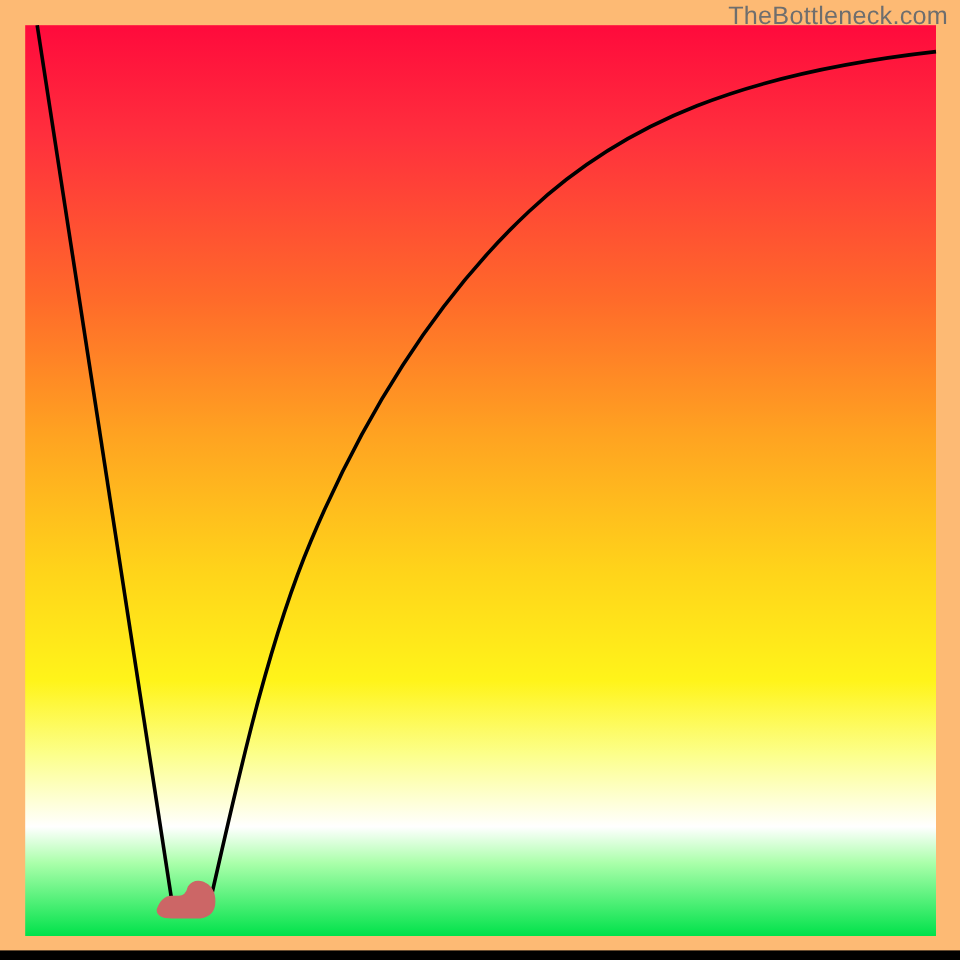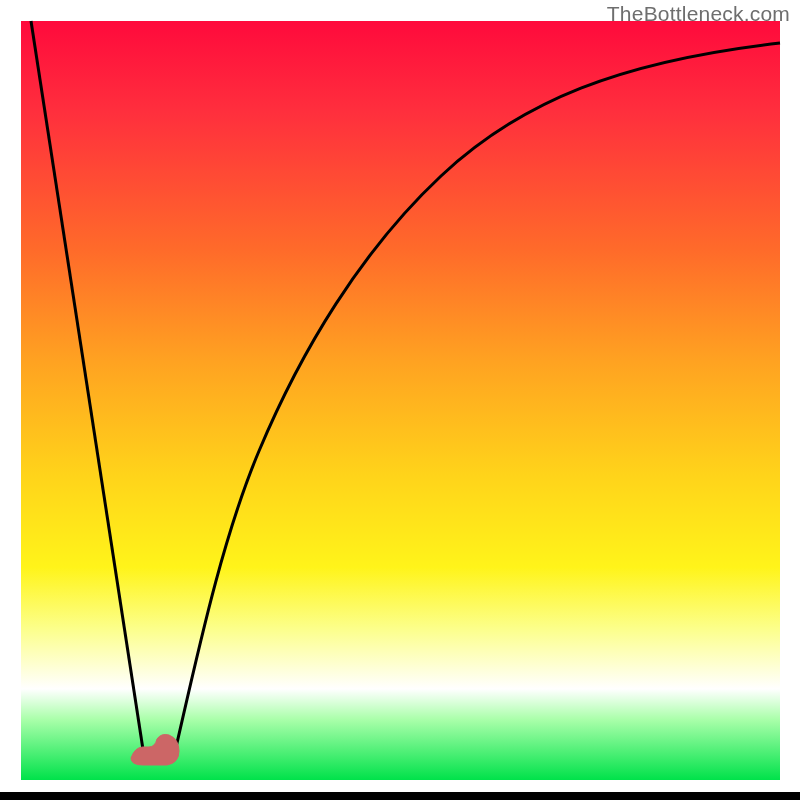--- a/index.html
+++ b/index.html
@@ -8,21 +8,21 @@
     width: 800px;
     height: 800px;
     background: #000;
     font-family: Arial, Helvetica, sans-serif;
     overflow: hidden;
   }
   .stage {
     position: relative;
     width: 800px;
     height: 792px;
-    background: #ffffff;
+    background: #fdba74;
   }
   .plot-area {
     position: absolute;
     left: 21px;
     top: 21px;
     width: 759px;
     height: 759px;
     
     background: linear-gradient(
       to bottom,

